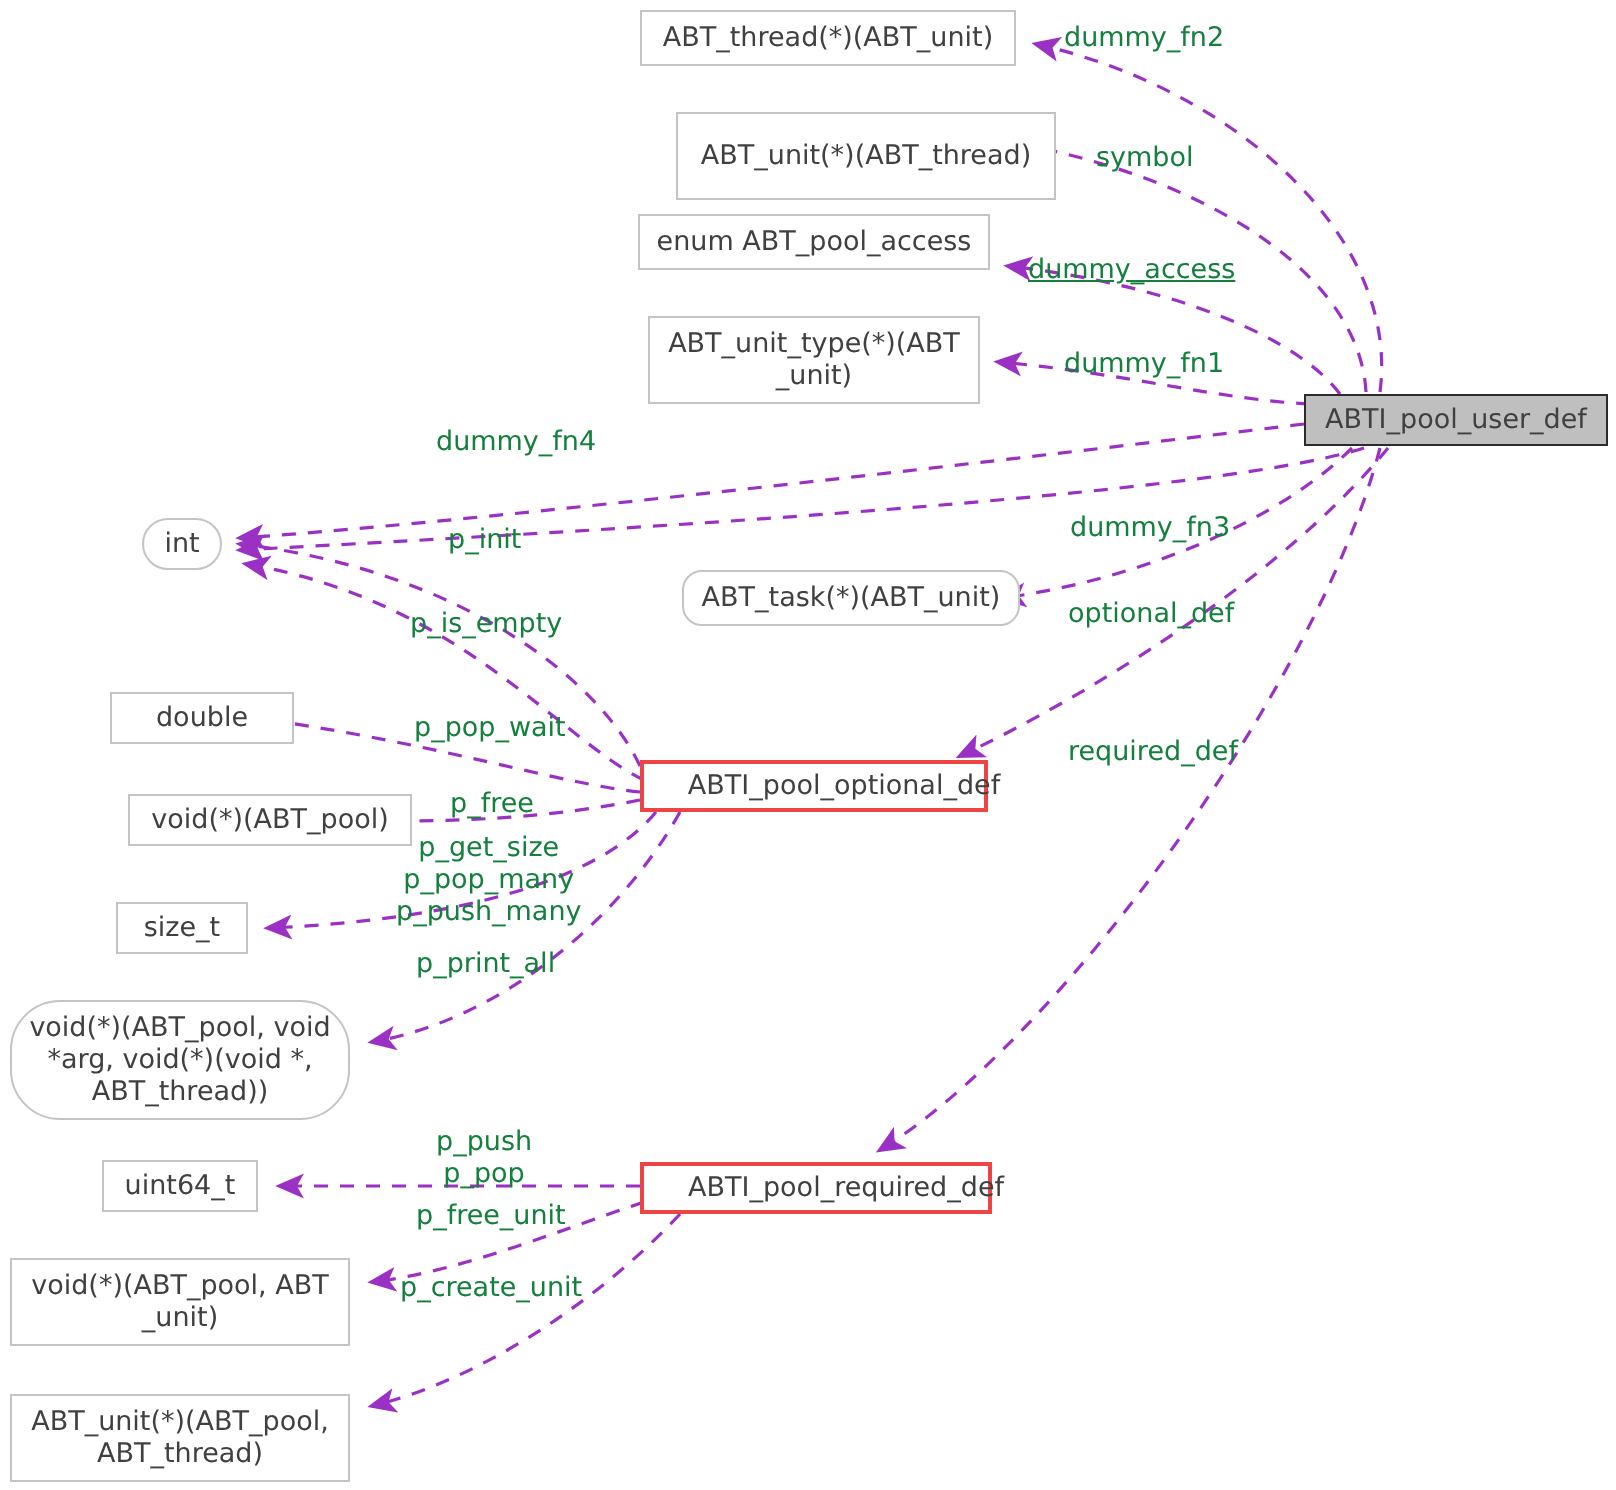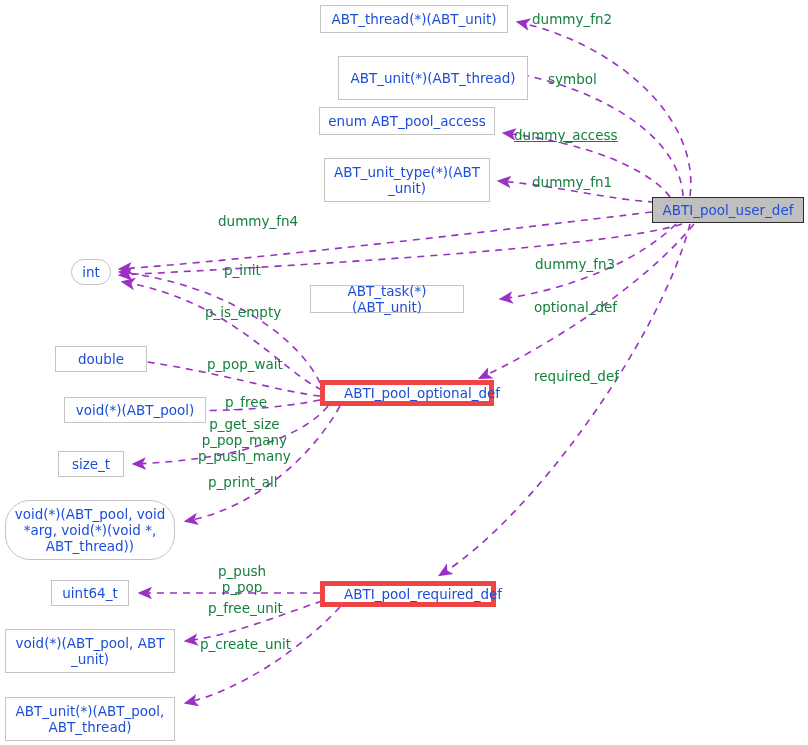--- a/index.html
+++ b/index.html
@@ -1,22 +1,22 @@
 <!DOCTYPE html>
 <html><head>
 <meta charset="utf-8">
 <style>
   html,body{margin:0;padding:0;background:#ffffff;}
   body{font-family:"DejaVu Sans","Liberation Sans",sans-serif;}
   #diagram-root{position:relative;width:808px;height:745px;overflow:hidden;background:#ffffff;}
   svg#edges{position:absolute;left:0;top:0;width:808px;height:745px;}
   .node{position:absolute;box-sizing:border-box;display:flex;align-items:center;justify-content:center;
-        text-align:center;font-size:13.5px;line-height:16px;color:#1d4ed8;background:#ffffff;
+        text-align:center;font-size:13.5px;line-height:16px;color:#404040;background:#ffffff;
         border:1px solid #c4c4c4;white-space:pre-line;padding:2px 6px;}
-  .node.dark{border:5px solid #ef4444;padding-left:36px;}
+  .node.dark{border:2px solid #ef4444;padding-left:36px;}
   .node.focus{background:#bfbfbf;border:1px solid #2b2b2b;}
   .edge-label{position:absolute;font-size:13.5px;line-height:16px;color:#15803d;white-space:pre-line;
         text-align:center;background:transparent;}
 </style>
 </head>
 <body>
 
 <div id="diagram-root">
 
   <svg id="edges" viewBox="0 0 808 745" xmlns="http://www.w3.org/2000/svg">
@@ -48,21 +48,21 @@
   </svg>
 
   <div id="node-layer">
       <div class="node" style="left: 320px; top: 5px; width: 188px; height: 28px;">ABT_thread(*)(ABT_unit)</div>
       <div class="node" style="left: 303px; top: 56px; width: 190px; height: 44px; margin-left: 35px;">ABT_unit(*)(ABT_thread)</div>
       <div class="node" style="left: 319px; top: 107px; width: 176px; height: 28px;">enum ABT_pool_access</div>
       <div class="node" style="left: 324px; top: 158px; width: 166px; height: 44px;">ABT_unit_type(*)(ABT
 _unit)</div>
       <div class="node focus" style="left: 652px; top: 197px; width: 152px; height: 26px;">ABTI_pool_user_def</div>
       <div class="node" style="left: 71px; top: 259px; width: 40px; height: 26px; border-radius: 13px;">int</div>
-      <div class="node" style="left: 310px; top: 285px; width: 154px; height: 28px;">ABT_task(*)(ABT_unit)</div>
+      <div class="node" style="left: 341px; top: 285px; width: 169px; height: 28px; border-radius: 10px;">ABT_task(*)(ABT_unit)</div>
       <div class="node" style="left: 55px; top: 346px; width: 92px; height: 26px;">double</div>
       <div class="node dark" style="left: 320px; top: 380px; width: 174px; height: 26px;">ABTI_pool_optional_def</div>
       <div class="node" style="left: 20px; top: 397px; width: 142px; height: 26px; margin-left: 44px;">void(*)(ABT_pool)</div>
       <div class="node" style="left: 58px; top: 451px; width: 66px; height: 26px;">size_t</div>
       <div class="node" style="left: 5px; top: 500px; width: 170px; height: 60px; border-radius: 25px;">void(*)(ABT_pool, void
 *arg, void(*)(void *,
 ABT_thread))</div>
       <div class="node" style="left: 51px; top: 580px; width: 78px; height: 26px;">uint64_t</div>
       <div class="node dark" style="left: 320px; top: 581px; width: 176px; height: 26px;">ABTI_pool_required_def</div>
       <div class="node" style="left: 5px; top: 629px; width: 170px; height: 44px;">void(*)(ABT_pool, ABT

